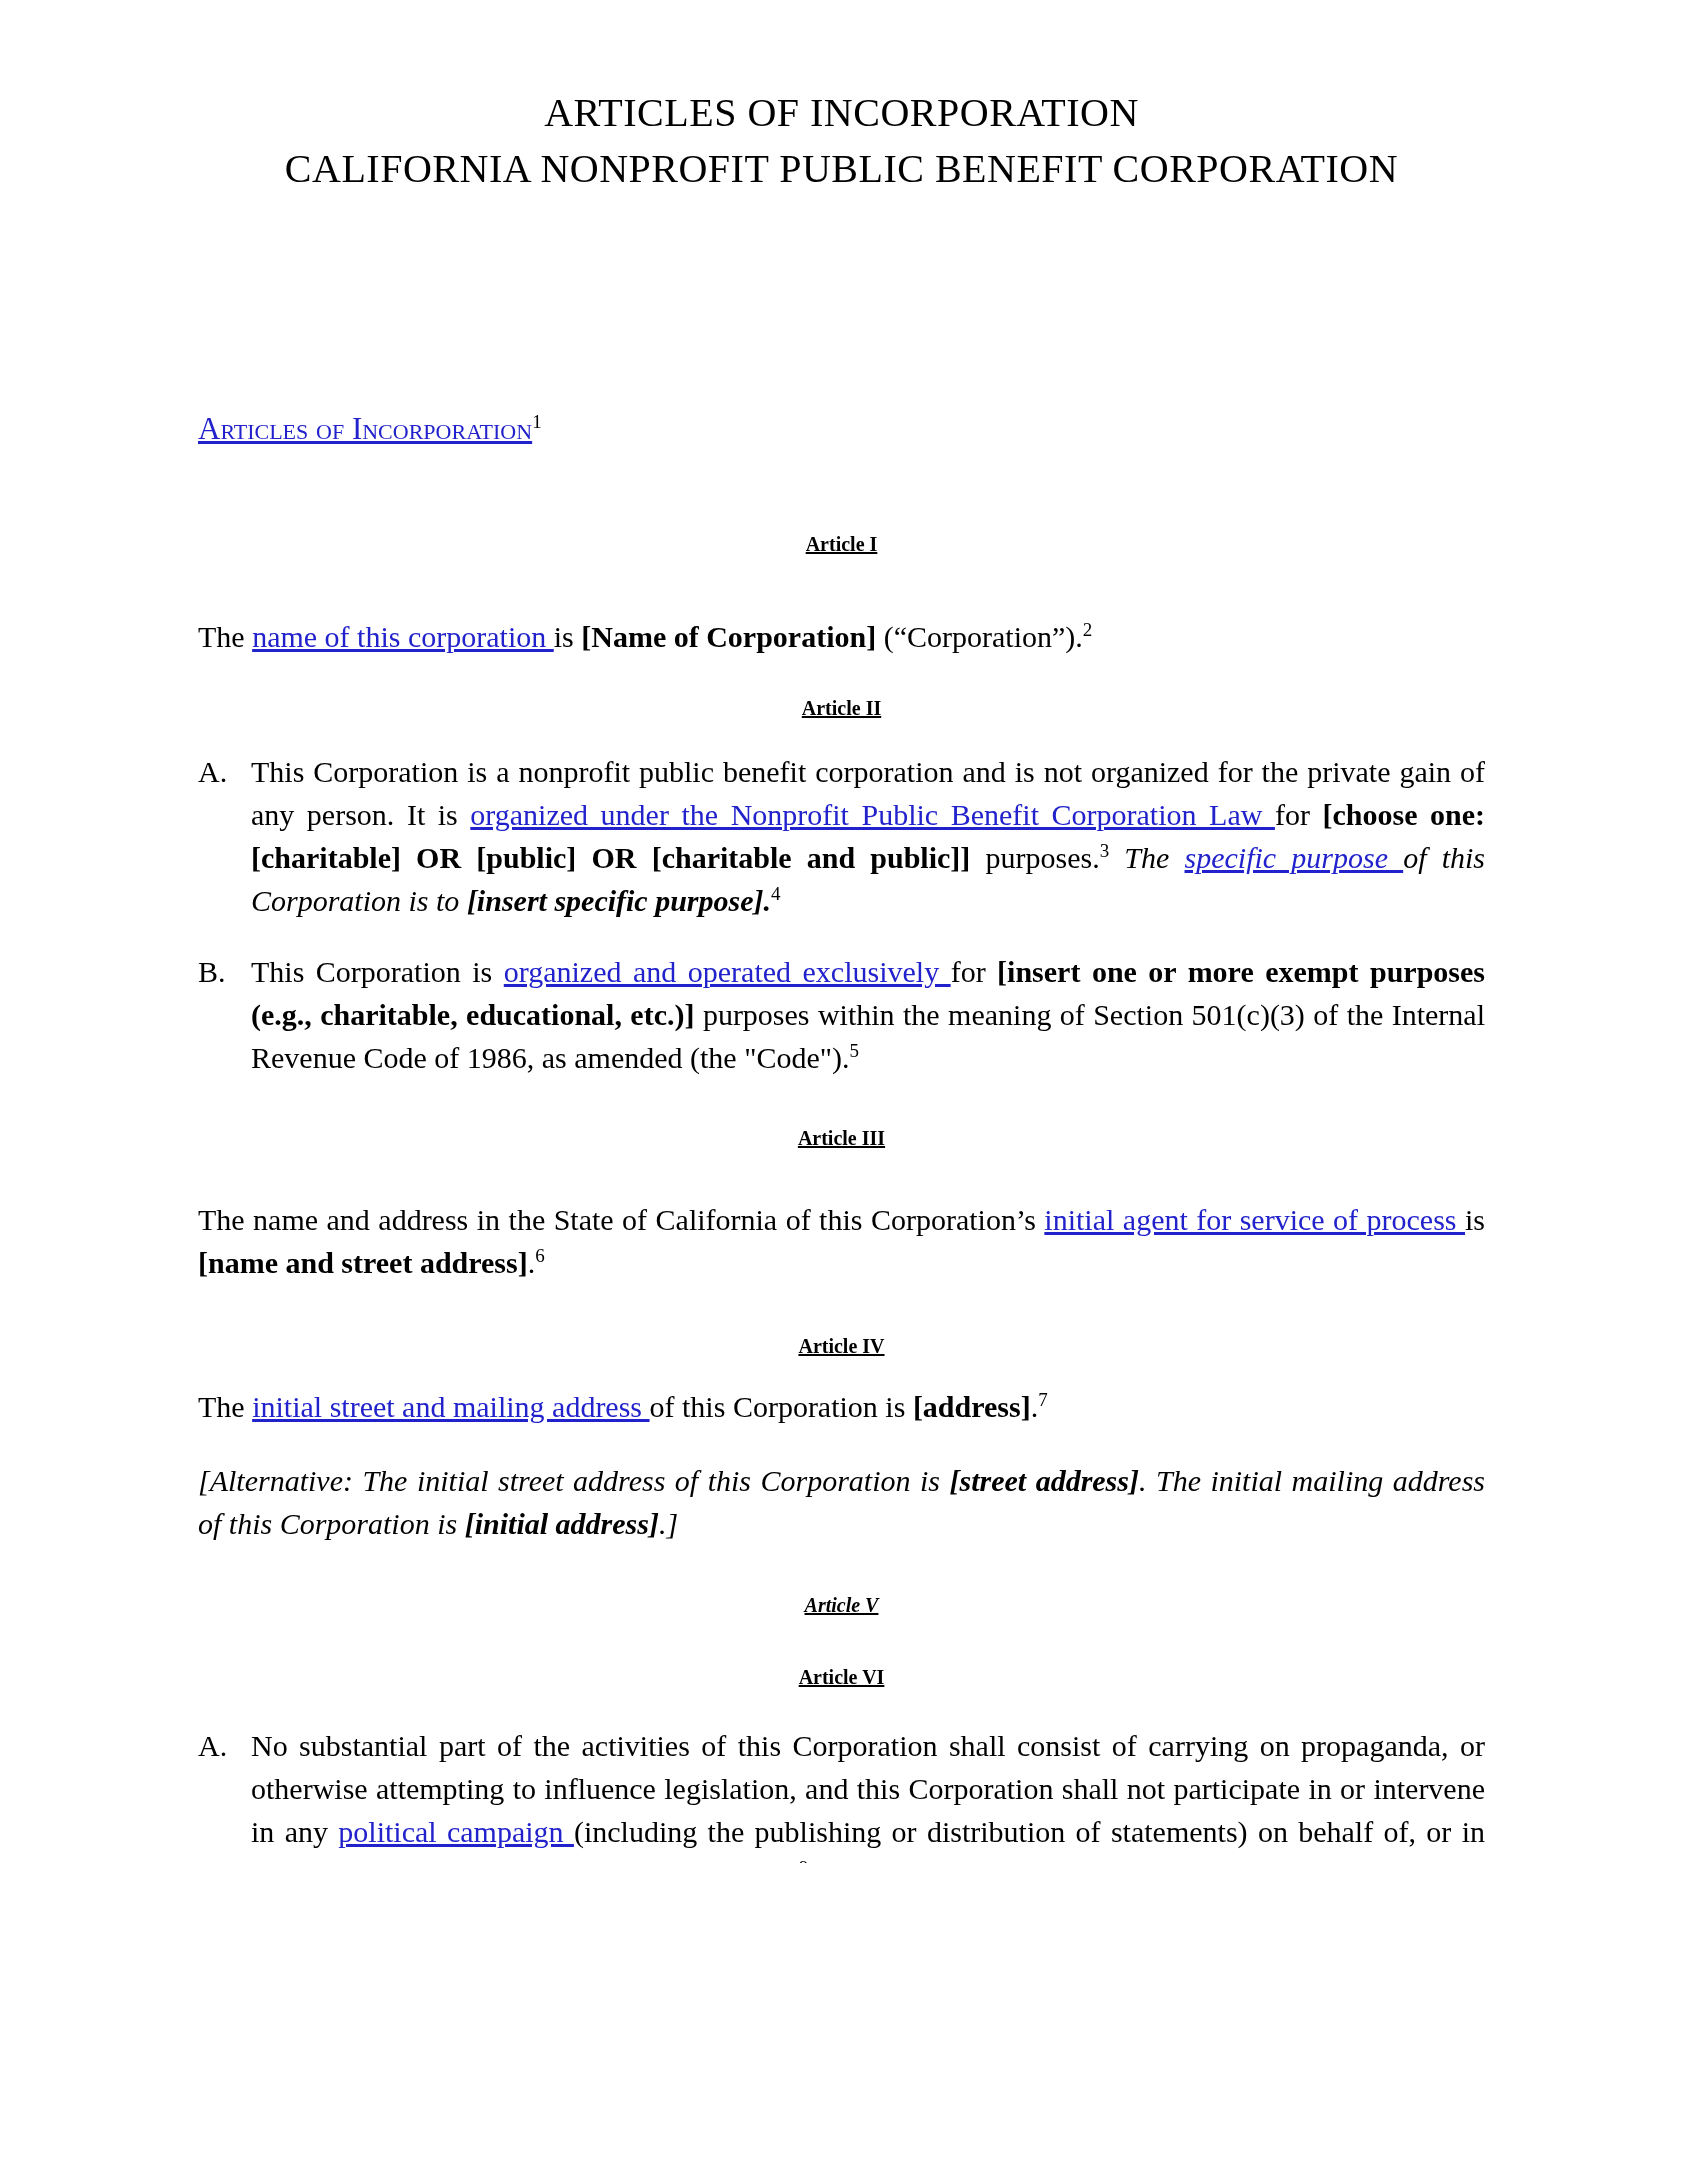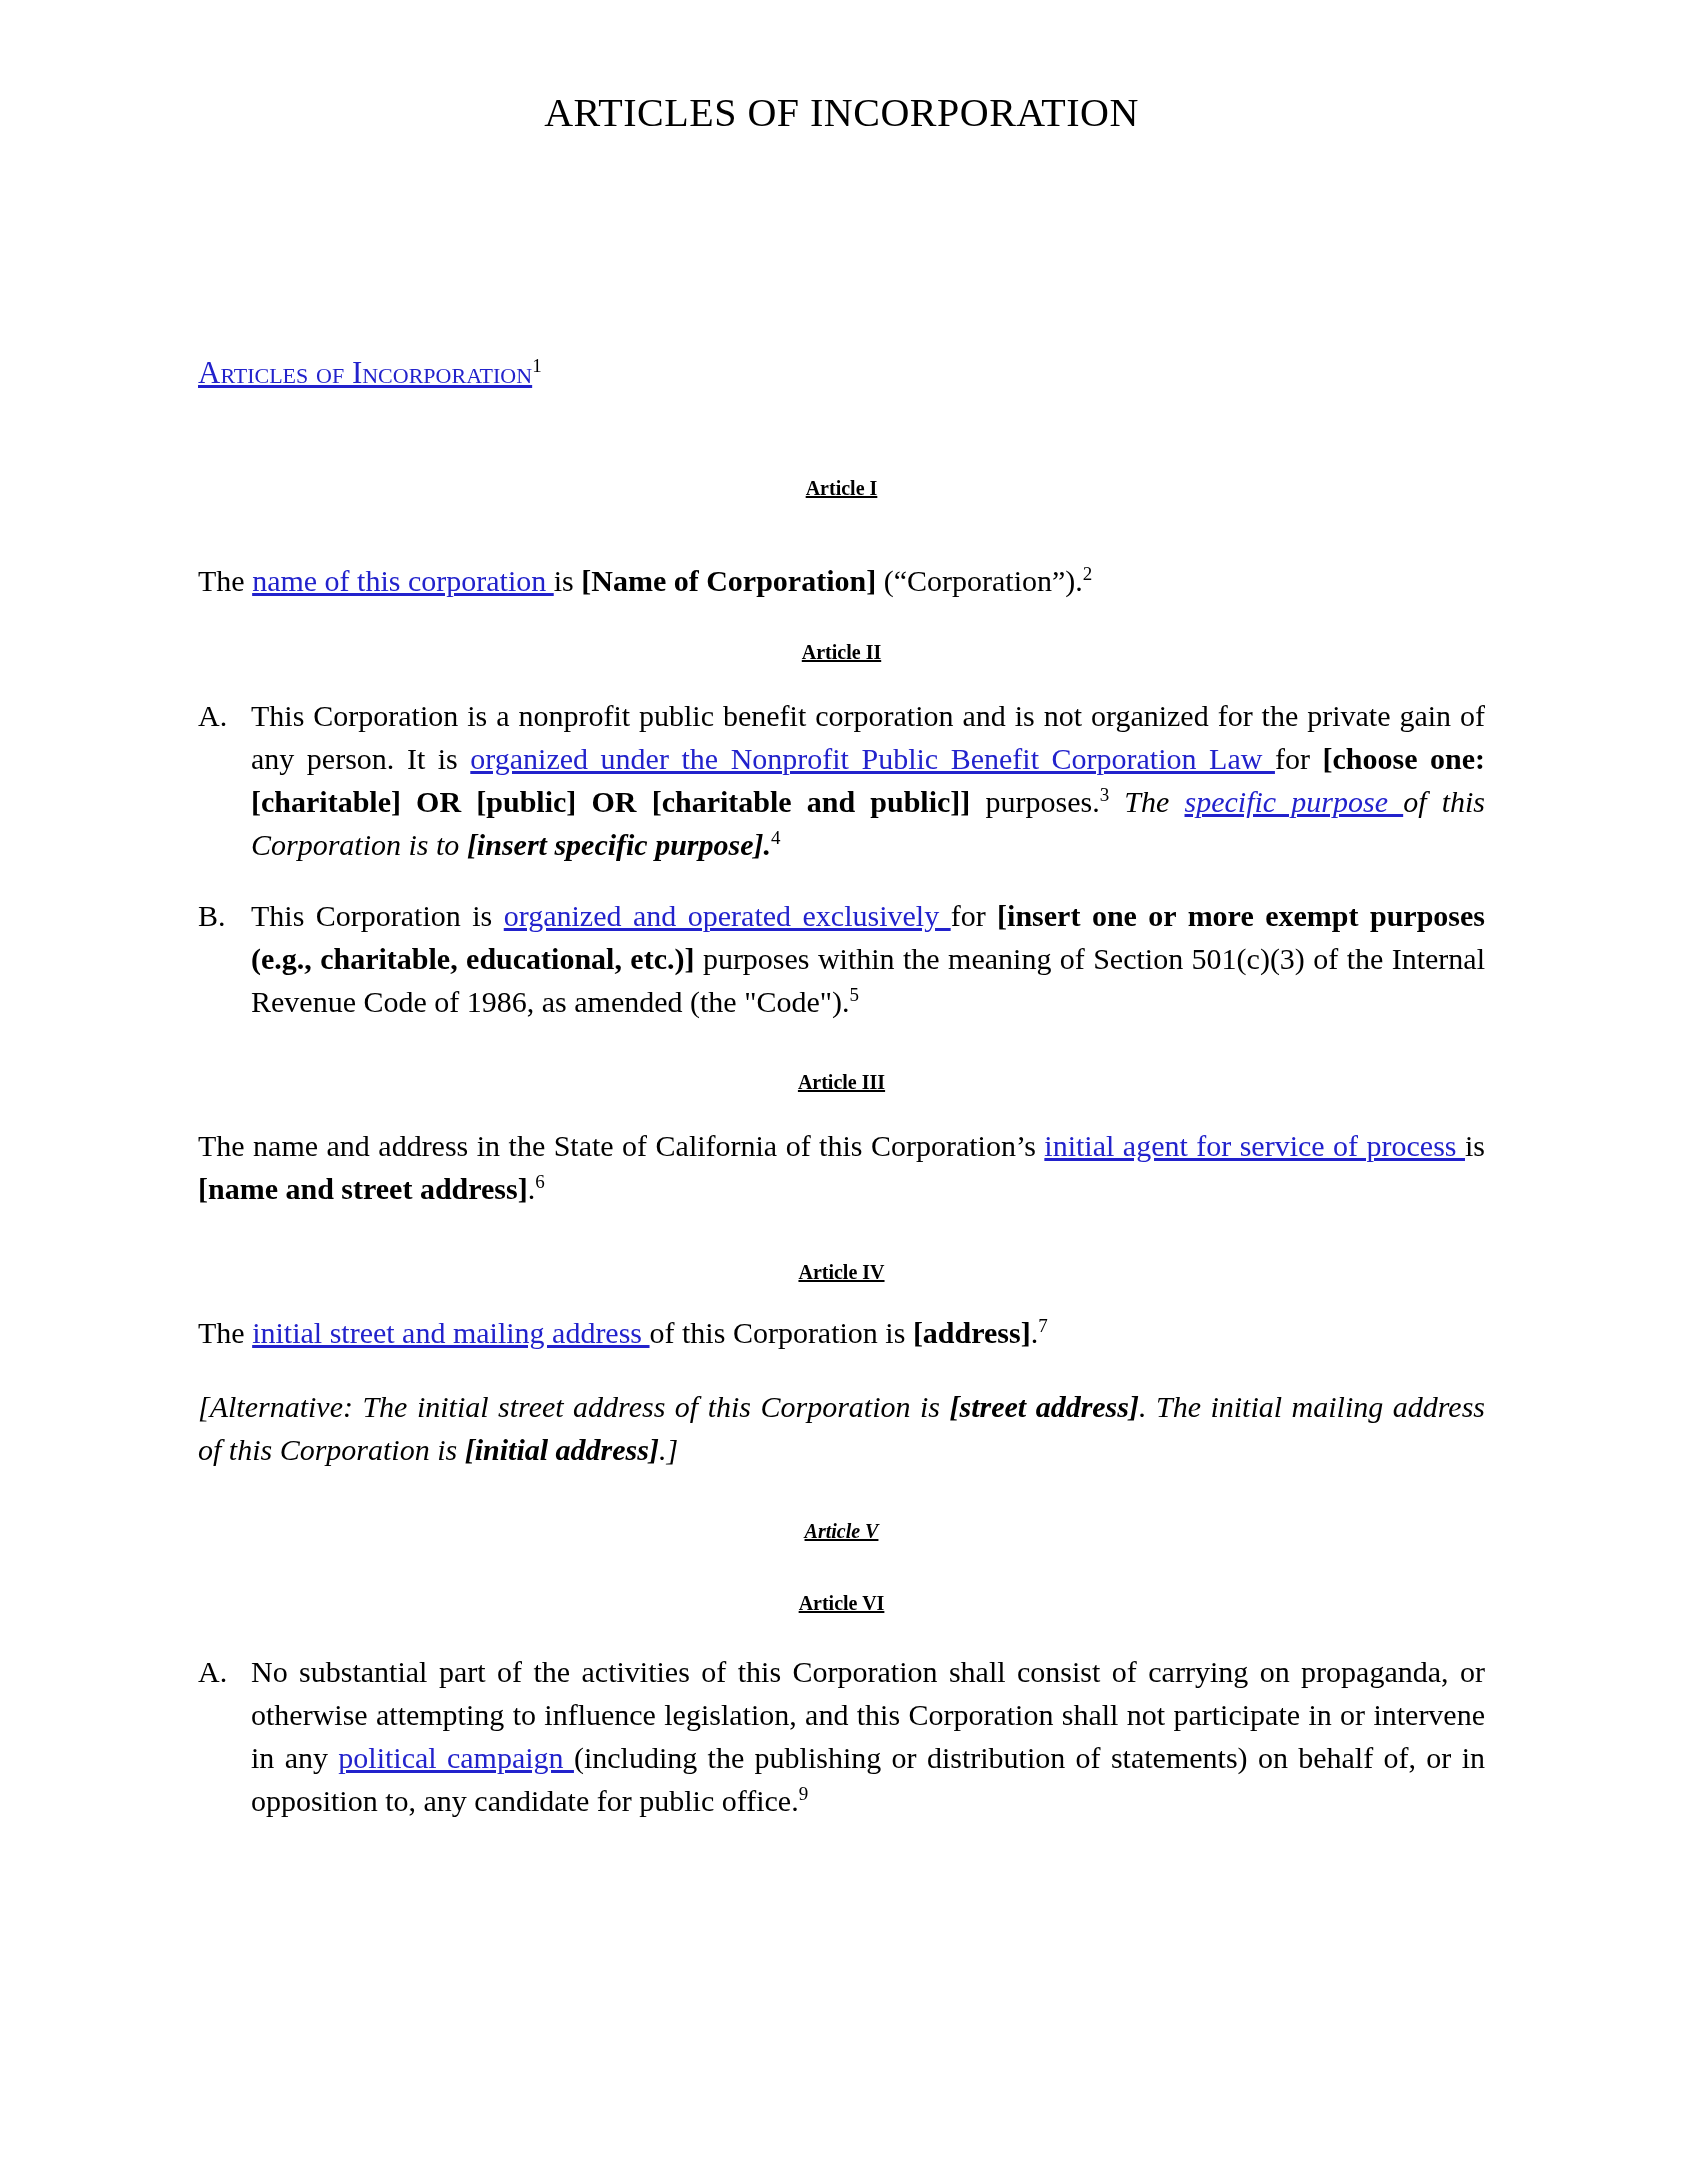--- a/index.html
+++ b/index.html
@@ -23,39 +23,40 @@
   .footer{position:absolute;left:198px;right:198px;top:2015px;display:flex;justify-content:space-between;font-size:40px;line-height:40px;}
 </style>
 </head>
 <body>
 
 <div class="page">
   <div class="content">
 
     <div class="doc-title">
       <div>ARTICLES OF INCORPORATION</div>
+      <div>CALIFORNIA NONPROFIT PUBLIC BENEFIT CORPORATION</div>
     </div>
 
     <div class="ref-head"><span class="lnk">Articles of Incorporation</span><span class="sup">1</span></div>
 
     <div class="h-art" style="margin-top:75px"><span class="hu">Article I</span></div>
     <div class="para" style="margin-top:51px"><span>The </span><span class="lnk">name of this corporation </span><span>is </span><span class="bd">[Name of Corporation]</span><span> (“Corporation”).</span><span class="sup">2</span></div>
 
     <div class="h-art" style="margin-top:30px"><span class="hu">Article II</span></div>
     <div class="li" style="margin-top:22px">
       <span class="li-label">A.</span>
       <div><span>This Corporation is a nonprofit public benefit corporation and is not organized for the private gain of any person. It is </span><span class="lnk">organized under the Nonprofit Public Benefit Corporation Law </span><span>for </span><span class="bd">[choose one: [charitable] OR [public] OR [charitable and public]]</span><span> purposes.</span><span class="sup">3</span><span class="it"> The </span><span class="lnk it">specific purpose </span><span class="it">of this Corporation is to </span><span class="bd it">[insert specific purpose].</span><span class="sup">4</span></div>
     </div>
     <div class="li" style="margin-top:28px">
       <span class="li-label">B.</span>
       <div><span>This Corporation is </span><span class="lnk">organized and operated exclusively </span><span>for </span><span class="bd">[insert one or more exempt purposes (e.g., charitable, educational, etc.)]</span><span> purposes within the meaning of Section 501(c)(3) of the Internal Revenue Code of 1986, as amended (the "Code").</span><span class="sup">5</span></div>
     </div>
 
     <div class="h-art" style="margin-top:39px"><span class="hu">Article III</span></div>
-    <div class="para" style="margin-top:22px"><span>The name and address in the State of California of this Corporation’s </span><span class="lnk">initial agent for service of process </span><span>is </span><span class="bd">[name and street address]</span><span>.</span><span class="sup">6</span></div>
+    <div class="para" style="margin-top:40px"><span>The name and address in the State of California of this Corporation’s </span><span class="lnk">initial agent for service of process </span><span>is </span><span class="bd">[name and street address]</span><span>.</span><span class="sup">6</span></div>
 
     <div class="h-art" style="margin-top:42px"><span class="hu">Article IV</span></div>
     <div class="para" style="margin-top:19px"><span>The </span><span class="lnk">initial street and mailing address </span><span>of this Corporation is </span><span class="bd">[address]</span><span>.</span><span class="sup">7</span></div>
     <div class="para" style="margin-top:31px"><span class="it">[Alternative: The initial street address of this Corporation is </span><span class="bd it">[street address]</span><span class="it">. The initial mailing address of this Corporation is </span><span class="bd it">[initial address]</span><span class="it">.]</span></div>
 
     <div class="h-art h-it" style="margin-top:40px"><span class="hu">Article V</span></div>
 
     <div class="h-art" style="margin-top:32px"><span class="hu">Article VI</span></div>
     <div class="li" style="margin-top:27px">
       <span class="li-label">A.</span>

